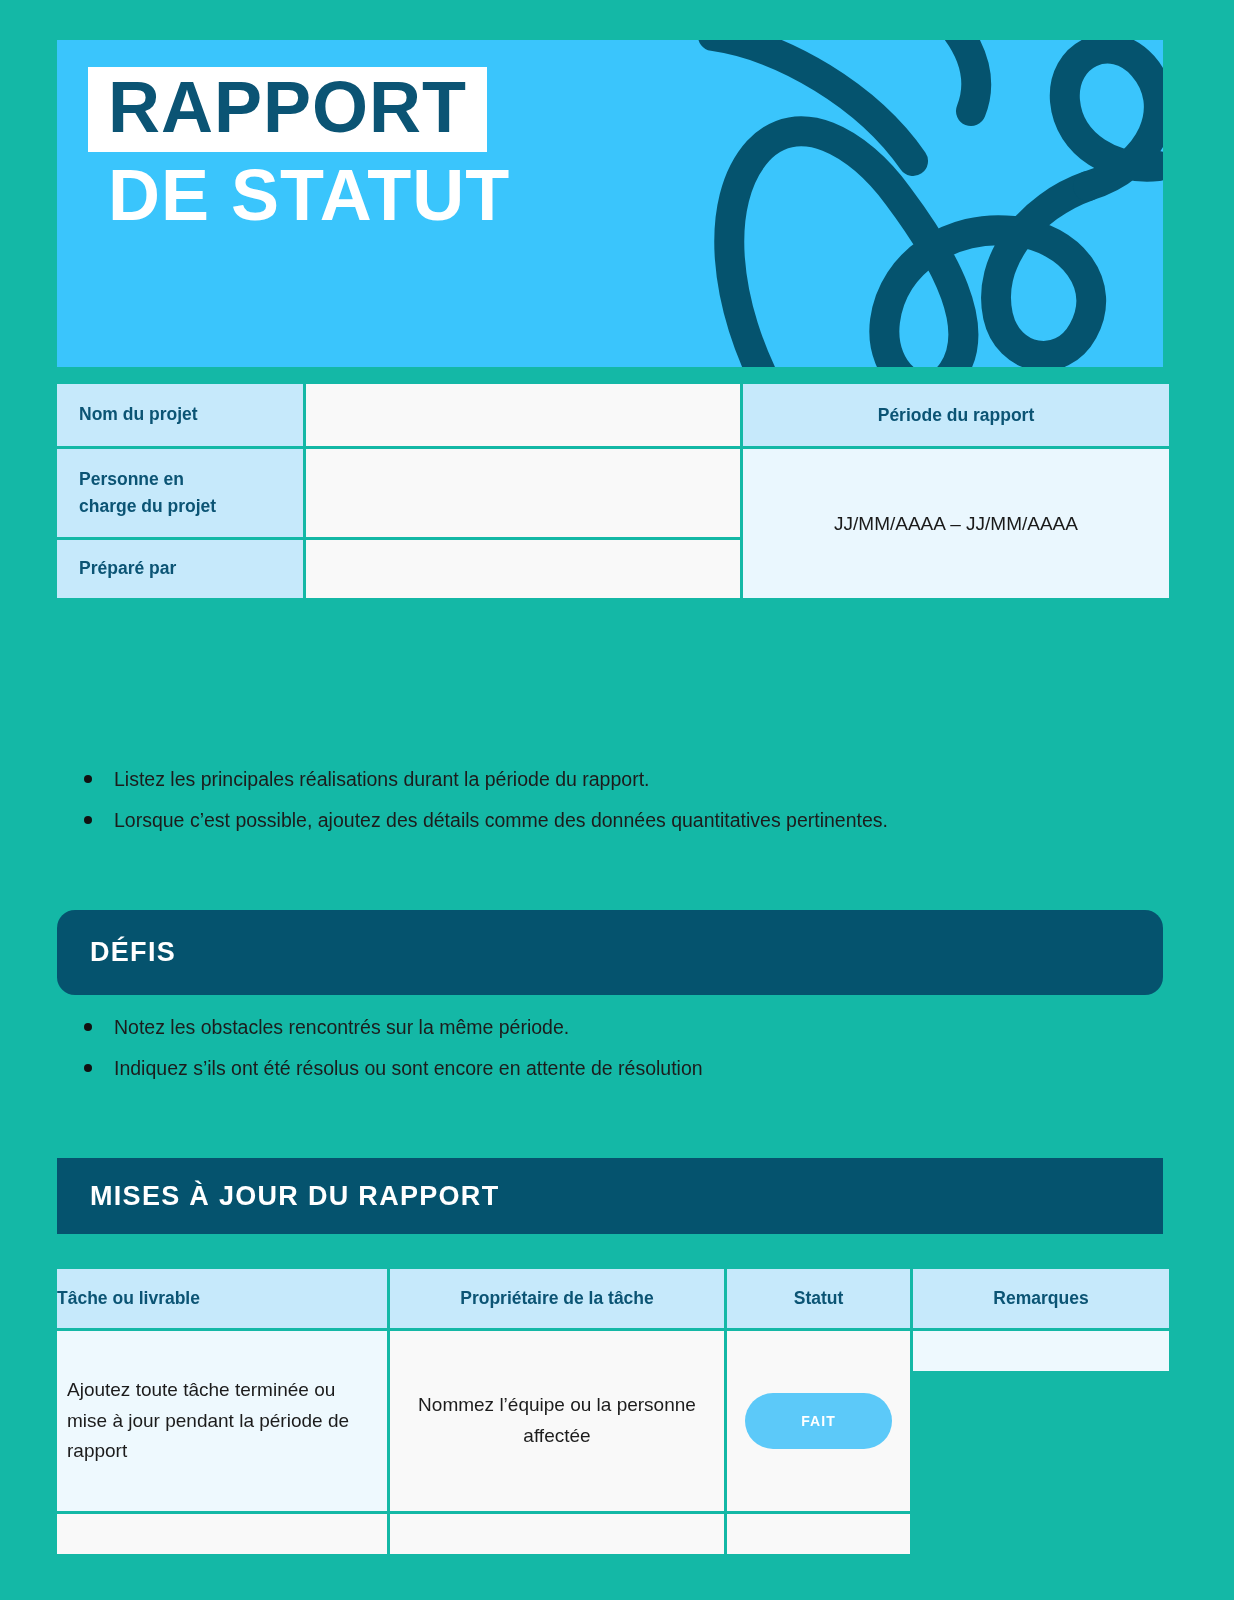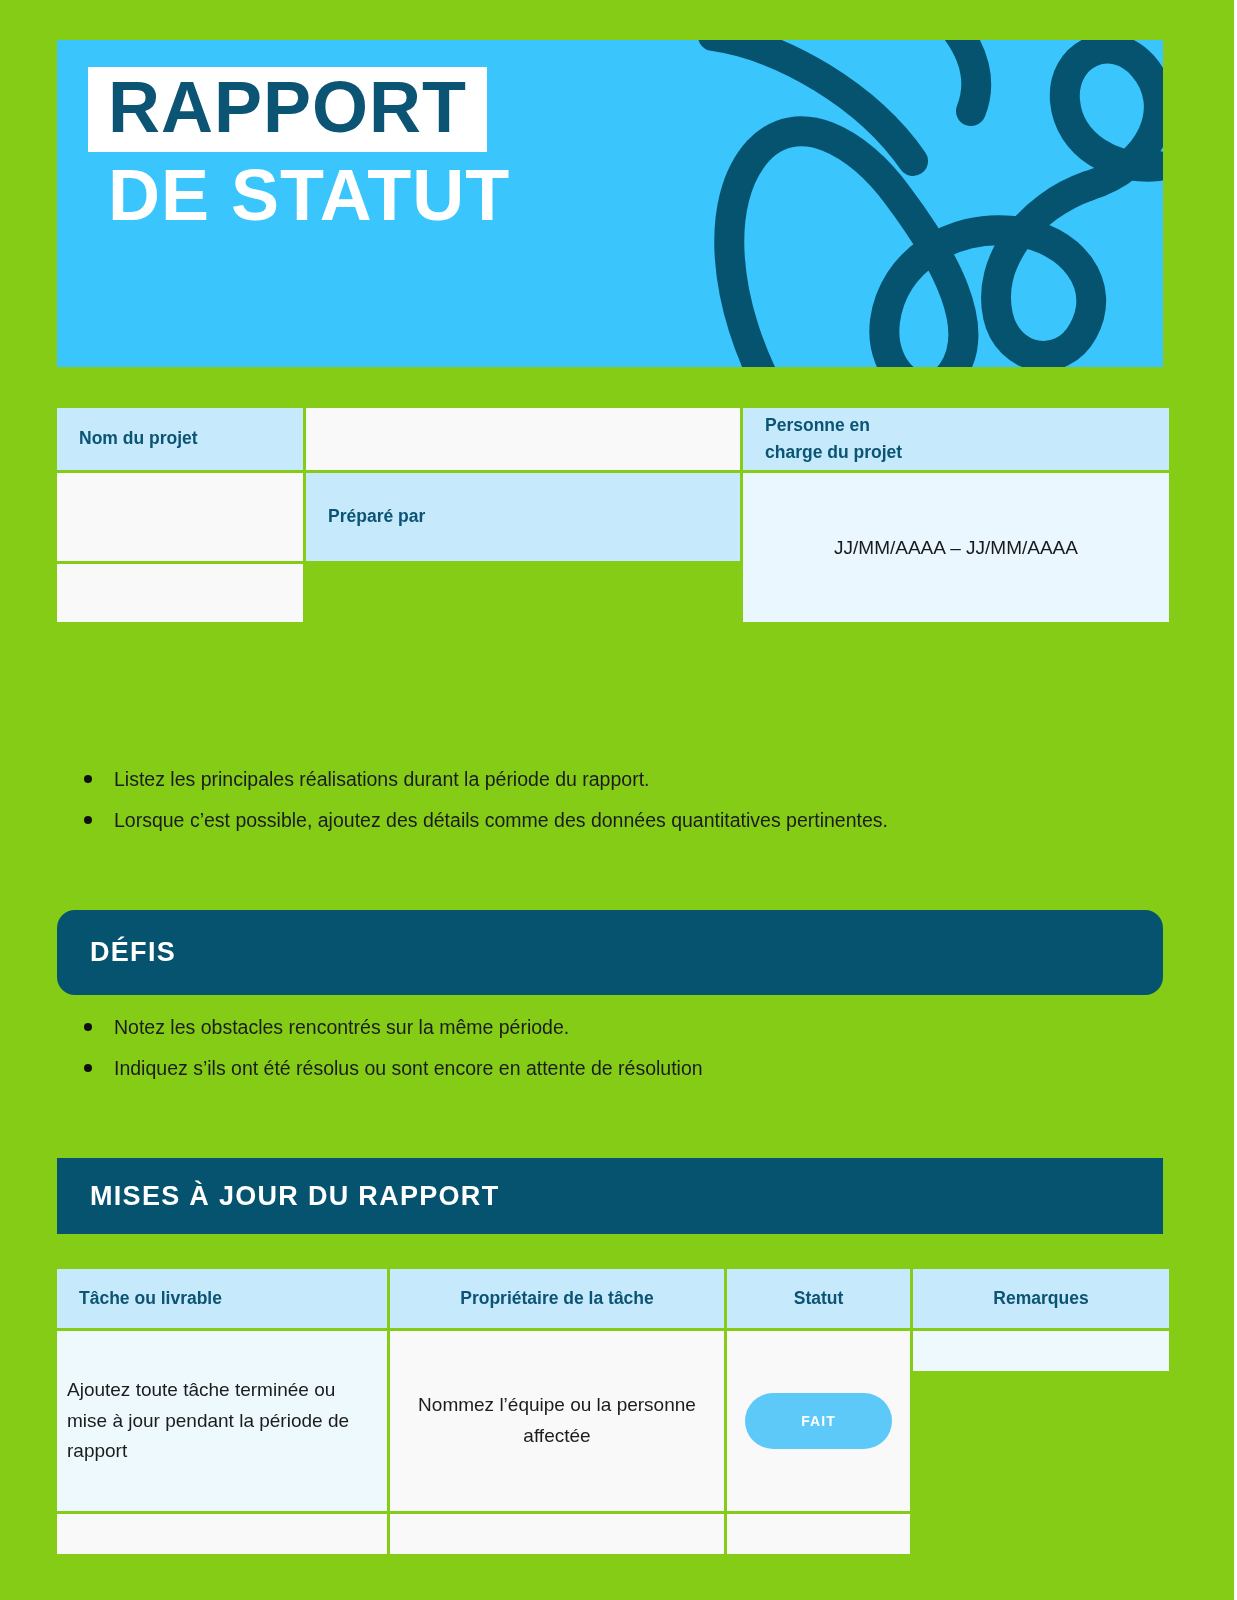--- a/index.html
+++ b/index.html
@@ -9,21 +9,21 @@
     height: 1600px;
     background: #ffffff;
     font-family: "Liberation Sans", sans-serif;
     overflow: hidden;
   }
 
   .page {
     position: relative;
     width: 1234px;
     height: 1600px;
-    background: #84cc16;
+    background: #14b8a6;
   }
 
   
   .header-banner {
     position: absolute;
     left: 57px;
     top: 40px;
     width: 1106px;
     height: 327px;
     background: #3ac5fc;
@@ -70,21 +70,21 @@
     color: #ffffff;
     padding-left: 20px;
   }
   .title-line2 { margin-top: 6px; }
   .title-line3 { margin-top: -4px; }
 
   
   .info-table {
     position: absolute;
     left: 57px;
-    top: 408px;
+    top: 384px;
     width: 1106px;
     display: grid;
     grid-template-columns: 246px 434px 426px;
     grid-template-rows: 62px 88px 58px;
     gap: 3px;
   }
 
   .cell-label {
     background: #c6e9fb;
     color: #0b5474;
@@ -191,21 +191,20 @@
     color: #0b5474;
     font-weight: 700;
     font-size: 17.5px;
     height: 59px;
     display: flex;
     align-items: center;
     justify-content: center;
   }
   .st-head.left-align {
     justify-content: flex-start;
-    padding-left: 22px;
   }
 
   .st-cell {
     background: #f9f9f9;
     color: #1c1c1c;
     font-size: 19px;
     line-height: 1.62;
     min-height: 180px;
     display: flex;
     align-items: center;
@@ -265,20 +264,21 @@
       <div class="title-line1-box">
         <div class="title-line1">RAPPORT</div>
       </div>
       <div class="title-line2">DE STATUT</div>
     </div>
   </div>
 
   <div class="info-table">
     <div class="cell-label">Nom du projet</div>
     <div class="cell-blank"></div>
+    <div class="cell-period-head">Période du rapport</div>
 
     <div class="cell-label">Personne en<br>charge du projet</div>
     <div class="cell-blank"></div>
     <div class="cell-period-value">JJ/MM/AAAA – JJ/MM/AAAA</div>
 
     <div class="cell-label">Préparé par</div>
     <div class="cell-blank"></div>
   </div>
 
   <ul class="bullets" id="bullets-points">

